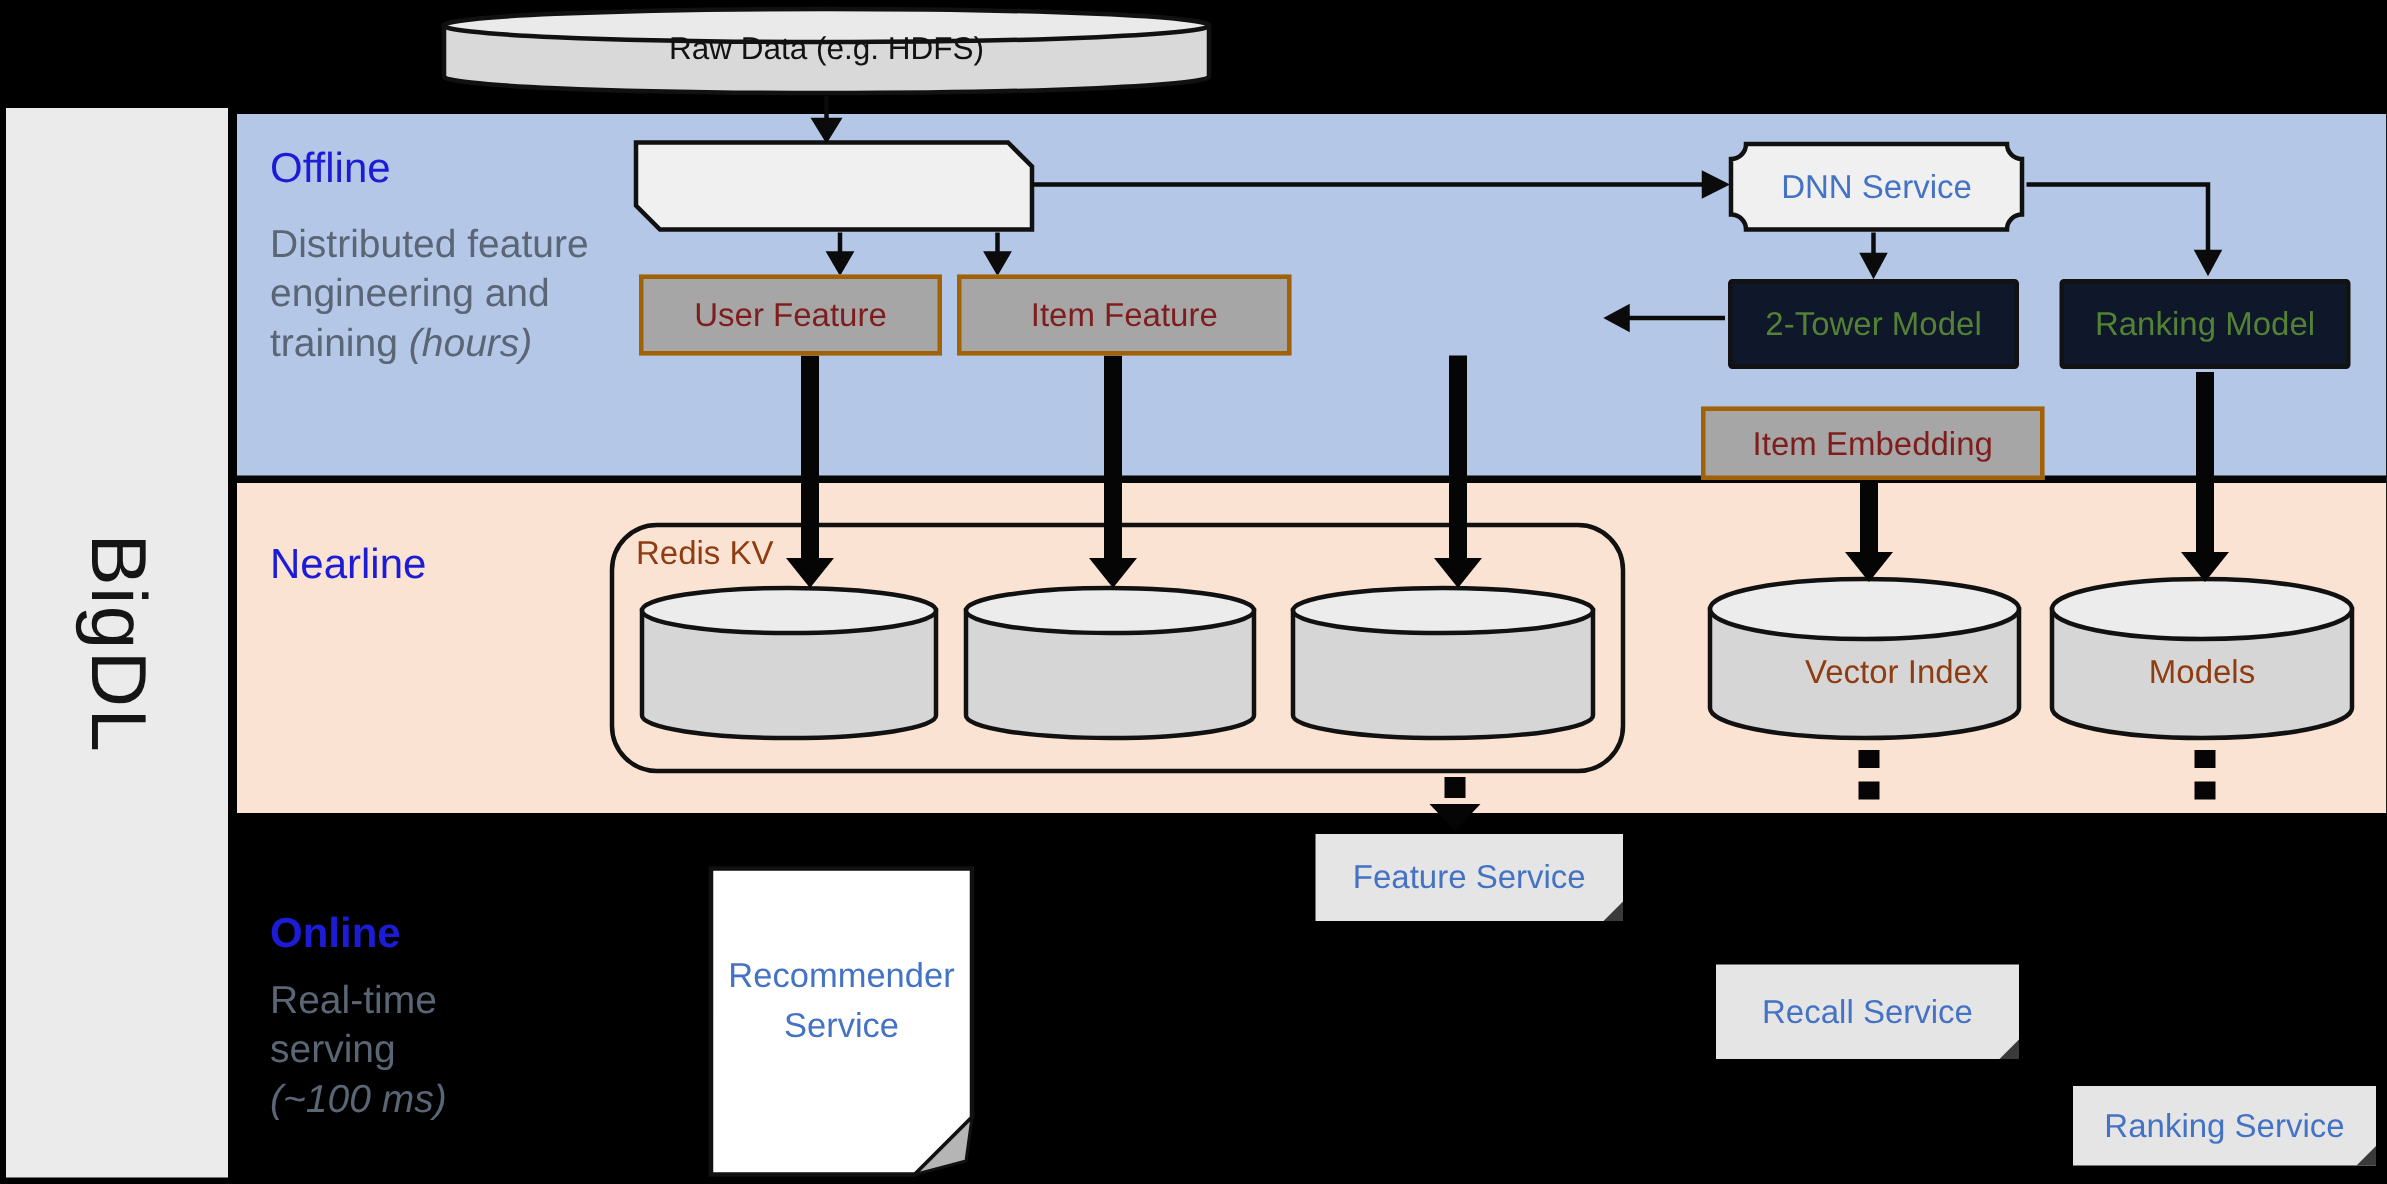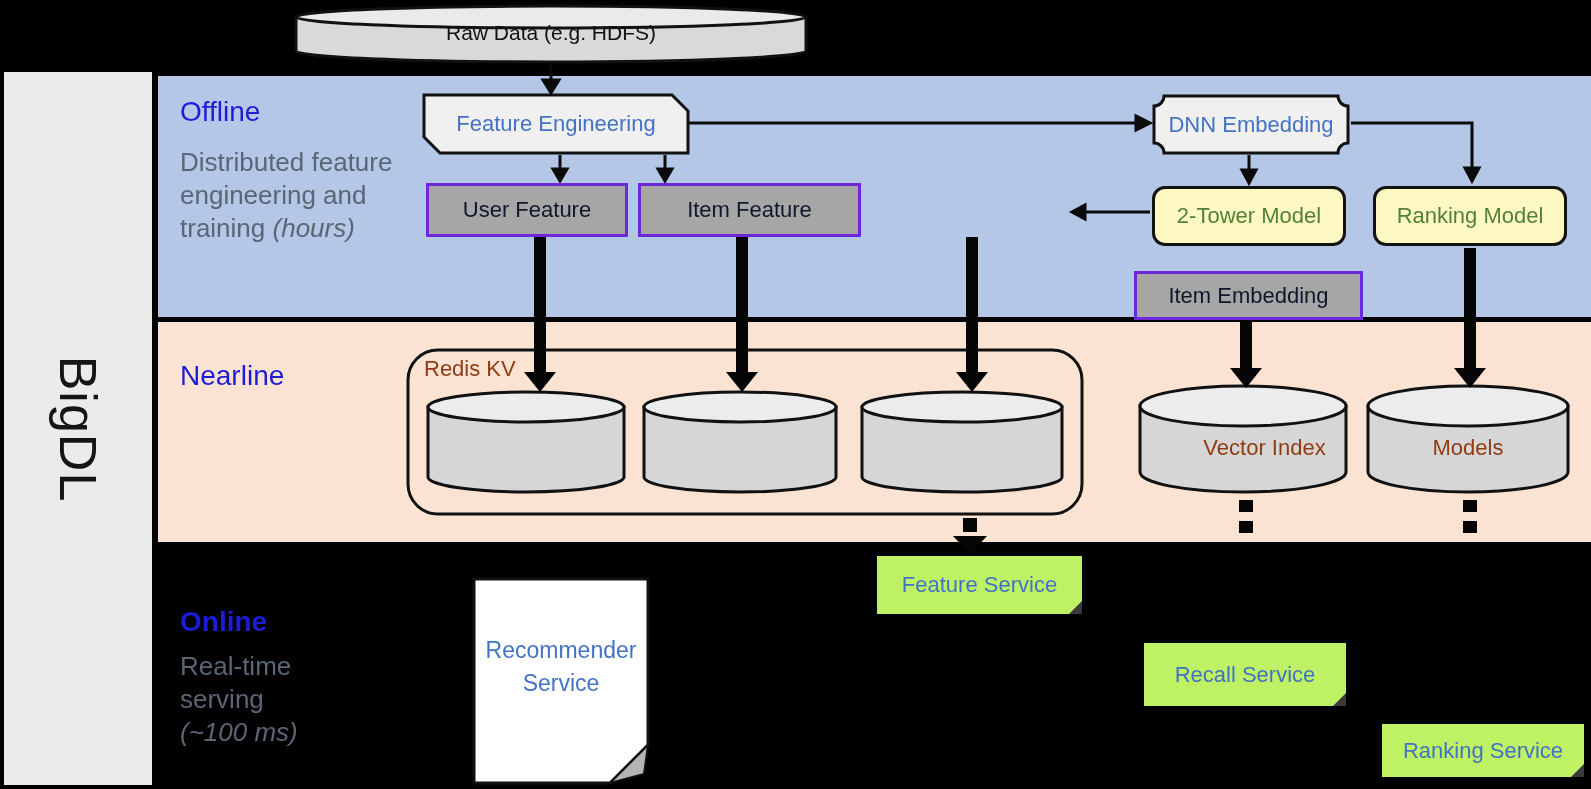--- a/index.html
+++ b/index.html
@@ -2,23 +2,23 @@
 <html><head>
 <meta charset="utf-8">
 <style>
   html,body{margin:0;padding:0;background:#000;}
   body{width:1591px;height:789px;font-family:"Liberation Sans","DejaVu Sans",sans-serif;}
   .stage{position:relative;width:1591px;height:789px;overflow:hidden;background:#000;}
   .band{position:absolute;}
   .overlay{position:absolute;left:0;top:0;z-index:5;}
   .lbl{position:absolute;z-index:10;display:flex;align-items:center;justify-content:center;text-align:center;box-sizing:border-box;}
   .box{position:absolute;z-index:10;display:flex;align-items:center;justify-content:center;text-align:center;box-sizing:border-box;}
-  .gray-box{background:#a6a6a6;border:3px solid #6d28d9;color:#0f172a;font-size:22px;}
-  .model-box{background:#fef9c3;border:3px solid #121212;border-radius:13px;color:#538135;font-size:22px;}
-  .service-box{background:#bef264;color:#4472c4;font-size:22px;}
+  .gray-box{background:#a6a6a6;border:3px solid #a16207;color:#7f1d1d;font-size:22px;}
+  .model-box{background:#0f172a;border:3px solid #121212;border-radius:3px;color:#538135;font-size:22px;}
+  .service-box{background:#e5e5e5;color:#4472c4;font-size:22px;}
   .fold{position:absolute;bottom:0;right:0;width:0;height:0;border-bottom:13px solid #3a3a3a;border-left:13px solid transparent;}
   .blue-node-text{color:#4472c4;font-size:22px;}
   .brown-text{color:#8f3c13;font-size:22px;}
   .band-title{font-size:28px;color:#1c1cd6;z-index:10;position:absolute;}
   .band-title.bold{font-weight:bold;}
   .band-desc{font-size:26px;line-height:33px;color:#5a6575;z-index:10;position:absolute;}
   .italic{font-style:italic;}
   .sidebar{position:absolute;left:4px;top:72px;width:148px;height:713px;background:#ebebeb;display:flex;align-items:center;justify-content:center;z-index:2;}
   .brand{font-size:52px;color:#151515;transform:rotate(90deg);letter-spacing:1px;white-space:nowrap;}
   .divider{position:absolute;left:158px;top:317px;width:1433px;height:5px;background:#050505;z-index:4;}
@@ -127,22 +127,21 @@
 
   <div class="band-title" style="left:180px;top:360px;">Nearline</div>
 
   <div class="band-title bold" style="left:180px;top:606px;">Online</div>
   <div class="band-desc" style="left:180px;top:650px;width:135px;">
     <span>Real-time serving</span>
     <span class="italic">(~100 ms)</span>
   </div>
 
   <div class="lbl" style="left:296px;top:8px;width:510px;height:50px;font-size:21px;color:#121212;">Raw Data (e.g. HDFS)</div>
-  <div class="lbl blue-node-text" style="left:424px;top:95px;width:264px;height:58px;">Feature Engineering</div>
-  <div class="lbl blue-node-text" style="left:1154px;top:96px;width:194px;height:57px;">DNN Embedding</div>
+  <div class="lbl blue-node-text" style="left:1154px;top:96px;width:194px;height:57px;">DNN Service</div>
 
   <div class="box gray-box" style="left:426px;top:183px;width:202px;height:54px;">User Feature</div>
   <div class="box gray-box" style="left:638px;top:183px;width:223px;height:54px;text-align:right;">Item Feature</div>
   <div class="box gray-box" style="left:1134px;top:271px;width:229px;height:49px;">Item Embedding</div>
 
   <div class="box model-box" style="left:1152px;top:186px;width:194px;height:60px;">2-Tower Model</div>
   <div class="box model-box" style="left:1373px;top:186px;width:194px;height:60px;">Ranking Model</div>
 
   <div class="lbl brown-text" style="left:424px;top:354px;width:120px;height:30px;justify-content:flex-start;">Redis KV</div>
   <div class="lbl brown-text" style="left:1140px;top:412px;width:206px;height:72px;padding-left:43px;">Vector Index</div>

